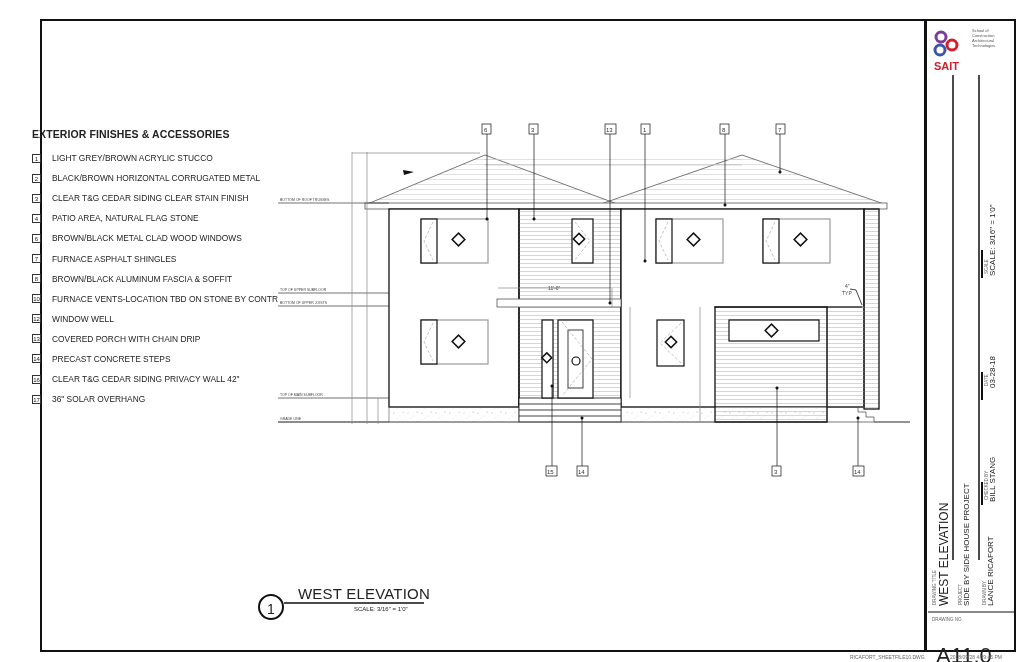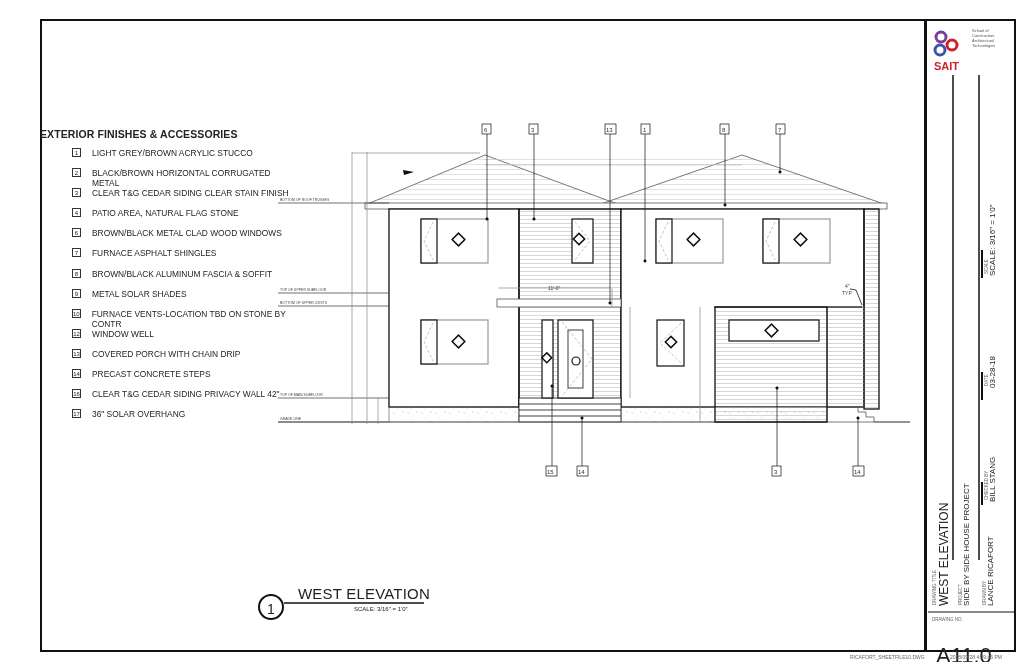--- a/index.html
+++ b/index.html
@@ -1,21 +1,21 @@
 <!DOCTYPE html>
 <html><head>
 <meta charset="utf-8">
 <style>
   html, body { margin:0; padding:0; background:#ffffff; }
   body { width:1024px; height:662px; position:relative; overflow:hidden; font-family:"Liberation Sans", sans-serif; color:#222; }
   .sheet { position:absolute; left:40px; top:19px; width:886px; height:633px; border:2px solid #111; box-sizing:border-box; }
   .titleblock { position:absolute; left:926px; top:19px; width:90px; height:633px; border:2px solid #111; border-left:1px solid #111; box-sizing:border-box; }
-  .legend { position:absolute; left:40px; top:128px; width:260px; }
+  .legend { position:absolute; left:32px; top:128px; width:260px; }
   .legend-title { font-weight:bold; font-size:10.5px; letter-spacing:0.1px; margin-bottom:8px; }
-  .legend-item { display:flex; height:20.1px; font-size:8.4px;margin-left:32px; }
+  .legend-item { display:flex; align-items:center; height:20.1px; font-size:8.4px; }
   .legend-num { display:inline-block; width:9px; height:9px; border:1px solid #333; font-size:6px; line-height:9px; text-align:center; margin-right:11px; box-sizing:border-box; }
   .vtext { position:absolute; transform-origin:left top; transform:rotate(-90deg); white-space:nowrap; }
   .small-lbl { font-size:4.5px; color:#666; }
   .footer { position:absolute; top:654px; font-size:5px; color:#666; }
   svg { position:absolute; left:0; top:0; }
   .drawing-title { position:absolute; left:298px; top:585px; font-size:15px; letter-spacing:0.2px; }
   .drawing-scale { position:absolute; left:354px; top:606px; font-size:6px; }
   .drawing-num { position:absolute; left:258px; top:594px; width:26px; height:26px; border:2px solid #111; border-radius:50%; text-align:center; line-height:26px; font-size:14px; box-sizing:border-box; }
   .sait-text { position:absolute; left:934px; top:60px; font-weight:bold; font-size:11px; color:#d0202d; }
   .school { position:absolute; left:972px; top:28px; font-size:4px; line-height:5px; color:#555; }
@@ -253,24 +253,20 @@
     </div>
   <div class="legend-item">
       <span class="legend-num">7</span>
       <span>FURNACE ASPHALT SHINGLES</span>
     </div>
   <div class="legend-item">
       <span class="legend-num">8</span>
       <span>BROWN/BLACK ALUMINUM FASCIA &amp; SOFFIT</span>
     </div>
   <div class="legend-item">
-      <span class="legend-num">9</span>
-      <span>METAL SOLAR SHADES</span>
-    </div>
-  <div class="legend-item">
       <span class="legend-num">10</span>
       <span>FURNACE VENTS-LOCATION TBD ON STONE BY CONTR</span>
     </div>
   <div class="legend-item">
       <span class="legend-num">12</span>
       <span>WINDOW WELL</span>
     </div>
   <div class="legend-item">
       <span class="legend-num">13</span>
       <span>COVERED PORCH WITH CHAIN DRIP</span>

